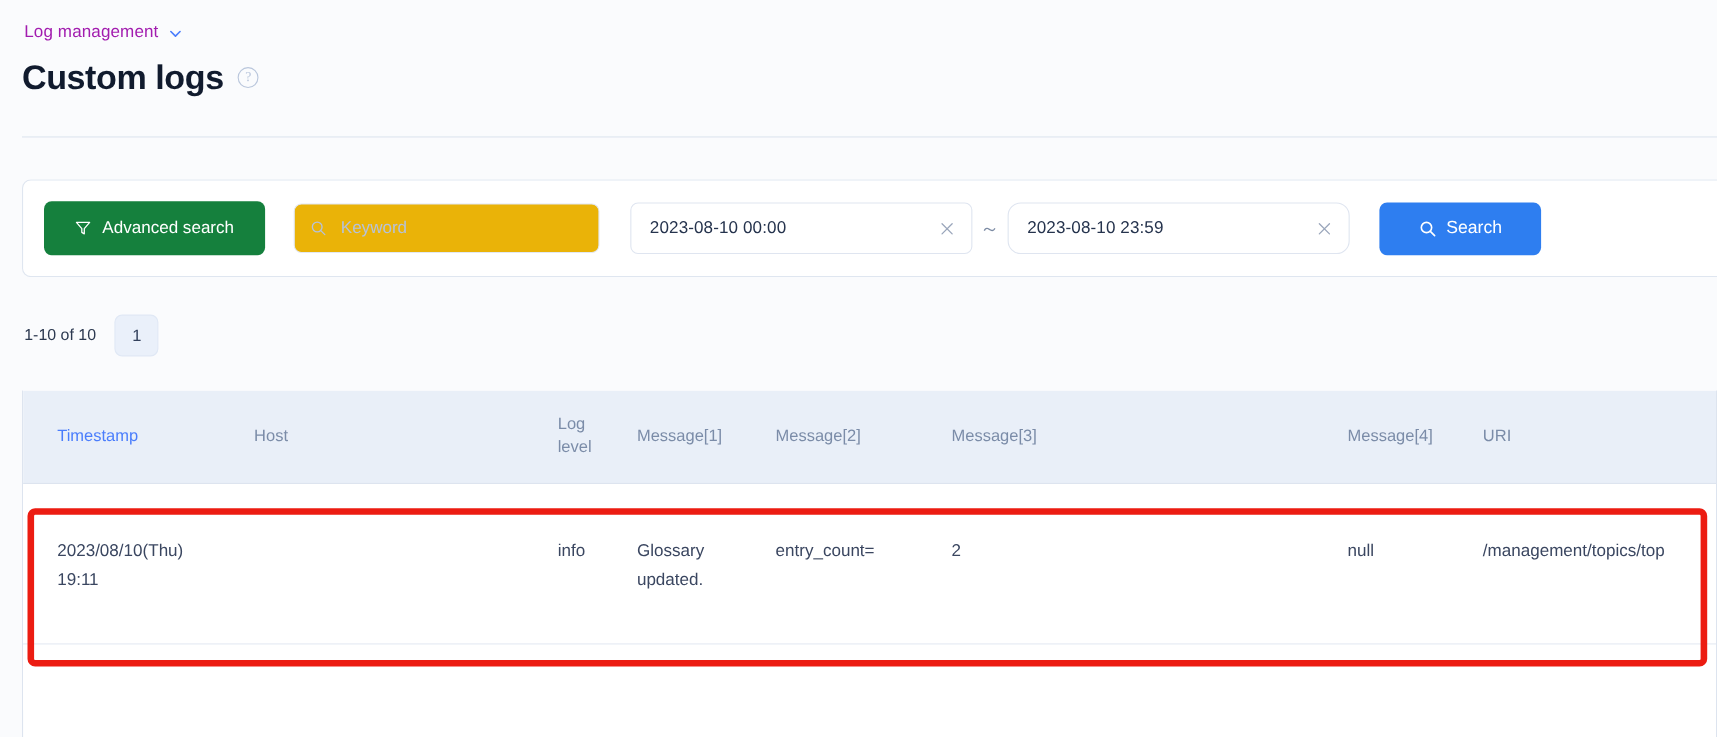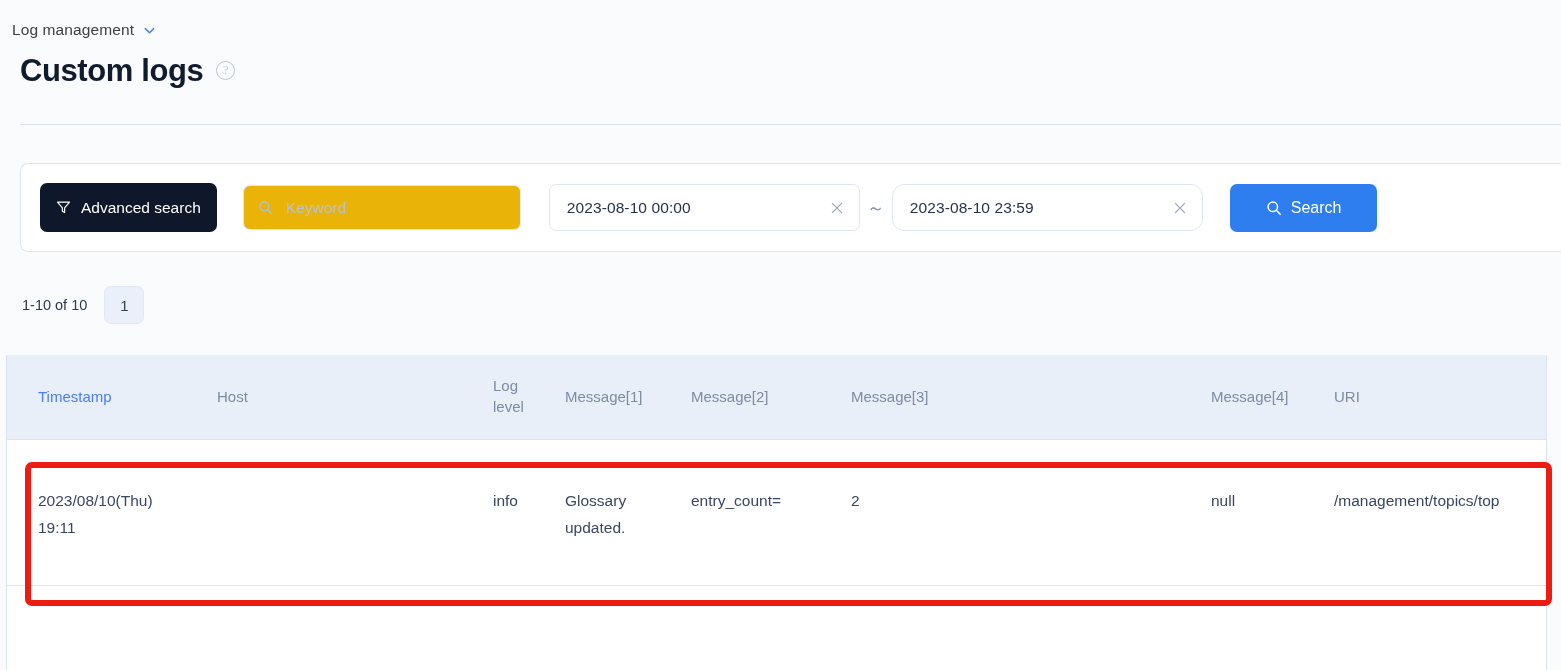--- a/index.html
+++ b/index.html
@@ -9,23 +9,23 @@
     overflow: hidden;
     background: #fafbfd;
     font-family: "Liberation Sans", sans-serif;
     -webkit-font-smoothing: antialiased;
   }
 
   .page { position: relative; width: 1561px; height: 670px; background: #fafbfd; }
 
   
   .breadcrumb {
-    position: absolute; left: 12px; top: 21px;
+    position: absolute; left: 22px; top: 21px;
     display: flex; align-items: center; gap: 9px;
-    font-size: 15.5px; color: #404040; cursor: pointer;
+    font-size: 15.5px; color: #a21caf; cursor: pointer;
   }
   .breadcrumb .bc-label { letter-spacing: .1px; }
   .chev { width: 13px; height: 13px; display: block; }
   .chev svg { display: block; }
 
   
   .title-row {
     position: absolute; left: 20px; top: 55px;
     display: flex; align-items: flex-start; gap: 13px;
   }
@@ -56,22 +56,22 @@
     border-right: none;
     border-radius: 8px 0 0 8px;
   }
   .search-inner {
     position: absolute; left: 19px; top: 0; height: 100%;
     display: flex; align-items: center; gap: 0;
   }
 
   .adv-btn {
     display: flex; align-items: center; gap: 10px;
-    height: 49px; padding: 0 16px;
-    background: #0f172a; color: #ffffff;
+    height: 49px; padding: 0 28px;
+    background: #15803d; color: #ffffff;
     border: none; border-radius: 7px;
     font-size: 15.5px; font-family: "Liberation Sans", sans-serif;
     cursor: pointer; white-space: nowrap;
   }
   .funnel { width: 15px; height: 15px; display: block; }
 
   .kw-wrap {
     margin-left: 26px;
     width: 278px; height: 45px;
     border: 1px solid #e2e8f3; border-radius: 7px;
@@ -131,21 +131,21 @@
   .page-btn {
     width: 40px; height: 38px;
     background: #eaf0fa; border: 1px solid #e0e8f5;
     border-radius: 7px;
     display: flex; align-items: center; justify-content: center;
     font-size: 15px; color: #33415c; cursor: pointer;
   }
 
   
   .table-wrap {
-    position: absolute; left: 6px; top: 355px;
+    position: absolute; left: 20px; top: 355px;
     width: 1541px; height: 315px;
     background: #fff;
     border-left: 1px solid #dde4ef;
     border-right: 1px solid #dde4ef;
     overflow: hidden;
   }
   .thead {
     height: 85px; background: #e9eff8;
     border-bottom: 1px solid #dde4ef;
     position: relative;

